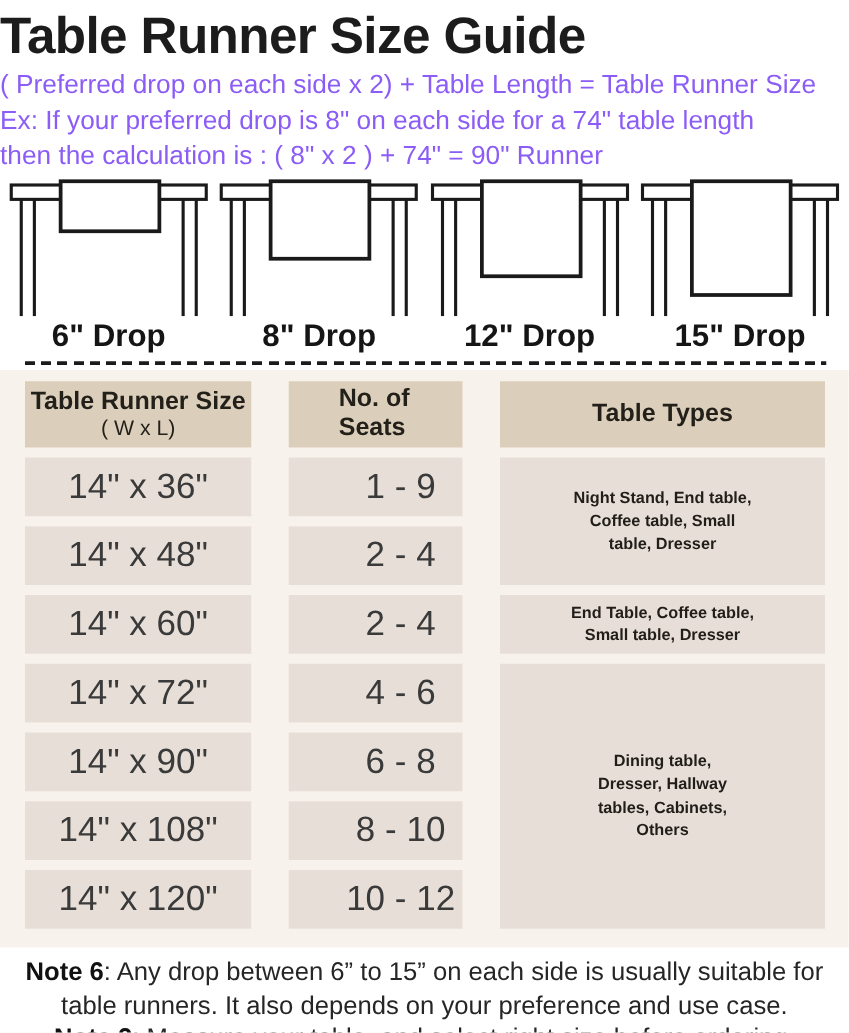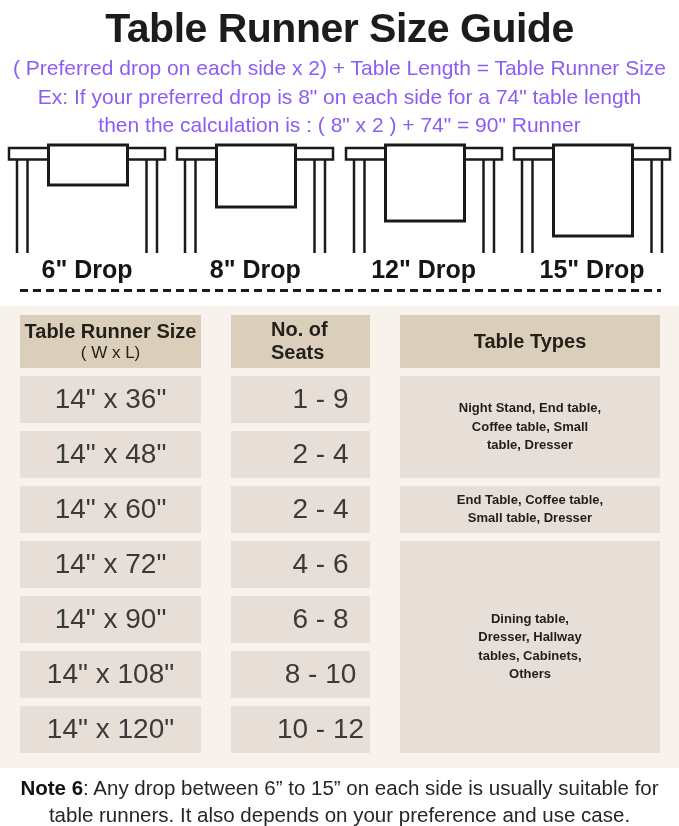--- a/index.html
+++ b/index.html
@@ -1,34 +1,34 @@
 <!DOCTYPE html>
 <html><head>
 <meta charset="utf-8">
 <style>
   * { margin:0; padding:0; box-sizing:border-box; }
   html,body { width:679px; height:826px; background:#ffffff; overflow:hidden;
     font-family:"Liberation Sans", sans-serif; color:#1e1e1e; }
 
   
-  .hdr { text-align:center; padding-top:3px; }
+  .hdr { text-align:left; padding-top:3px; }
   .hdr h1 { font-size:41px; font-weight:800; letter-spacing:-0.5px; color:#1c1c1c; line-height:1.25; }
   .hdr p { font-size:21px; color:#8b5cf6; line-height:1.36; }
 
   
   .diagrams, .drop-labels { display:flex; justify-content:space-between; padding:0 6px; }
   .diagrams { margin-top:3px; height:110px; }
   .fig { width:162px; height:110px; }
   .drop-labels { margin-top:2px; padding-bottom:5px; }
   .drop-labels .lbl { width:162px; text-align:center; font-size:25px; font-weight:700; color:#151515; }
   .dashes { height:3px; margin:0 18px 0 20px;
     background:repeating-linear-gradient(90deg,#1b1b1b 0 8px,transparent 8px 13px); }
 
   
-  .size-table { background:#f8f2ec; margin-top:14px; padding:9px 19px 15px 20px; }
+  .size-table { background:#f8f2ec; margin-top:4px; padding:9px 19px 15px 20px; }
   .grid { display:grid; grid-template-columns:181px 139px 260px;
     grid-template-rows:53px repeat(7,47px); row-gap:8px; justify-content:space-between; }
   .th { background:#dbcfbc; display:flex; flex-direction:column; align-items:center;
     justify-content:center; color:#231f19; }
   .th .main { font-size:20px; font-weight:700; line-height:1.15; }
   .th .sub { font-size:17px; font-weight:400; }
   .td { background:#e7dfd7; display:flex; align-items:center; justify-content:center;
     font-size:28px; font-weight:400; color:#3a3a3a; }
   .tt { background:#e7dfd7; display:flex; align-items:center; justify-content:center;
     text-align:center; font-size:13px; font-weight:700; color:#211d18; line-height:1.42;

